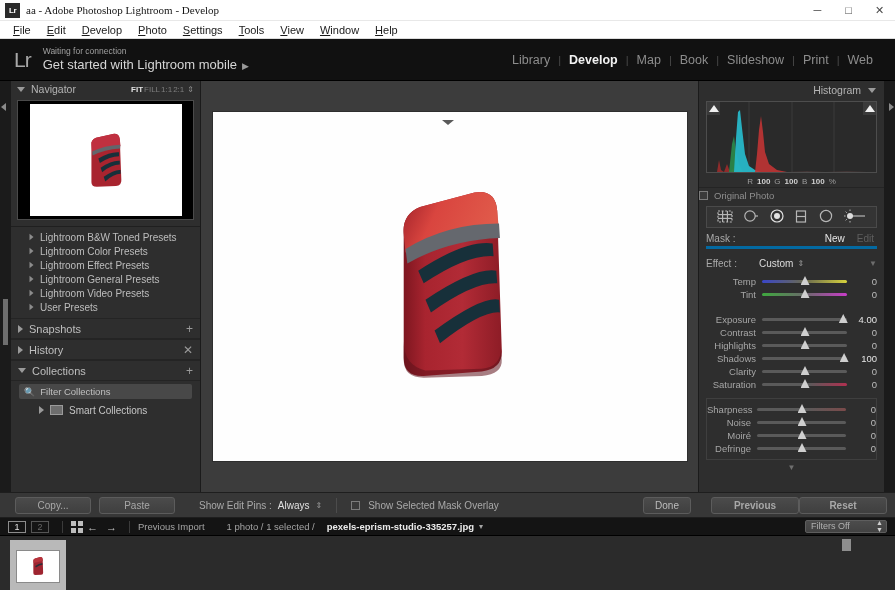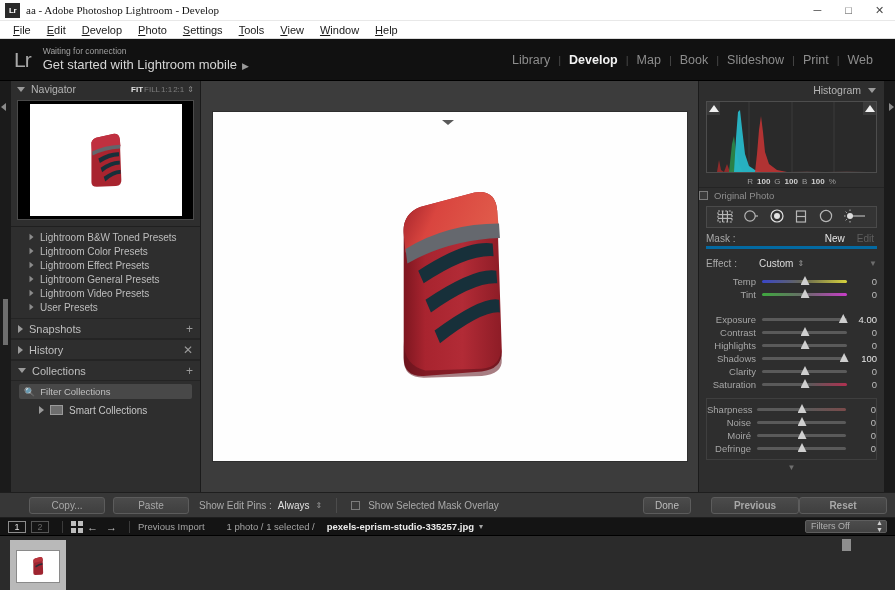--- a/index.html
+++ b/index.html
@@ -201,21 +201,21 @@
 
   .rp-bottom-tri {
     text-align: center; color: #6f6f6f; font-size: 8px; margin-top: 3px;
   }
 
   
   .toolbar {
     height: 26px; background: #373737; display: flex; align-items: center;
     border-top: 1px solid #1e1e1e; border-bottom: 1px solid #1e1e1e; position: relative;
   }
-  .tb-left { width: 190px; display: flex; align-items: center; gap: 8px; padding-left: 29px;}
+  .tb-left { width: 190px; display: flex; align-items: center; gap: 8px; padding-left: 15px;}
   .btn {
     height: 17px; background: linear-gradient(#4b4b4b,#3f3f3f); border: 1px solid #5c5c5c;
     border-radius: 3px; color: #a8a8a8; font-size: 10px; display: flex; align-items: center;
     justify-content: center; min-width: 76px; cursor: pointer;
   }
   .tb-center { flex: 1; display: flex; align-items: center; padding-left: 9px; color: #a9a9a9; font-size: 10px; gap: 6px;}
   .tb-center .vsep { width:1px;height:15px;background:#4c4c4c;margin:0 8px;}
   .tb-center .strongval { color: #e0e0e0; }
   .tb-right { width: 196px; display: flex; align-items: center; justify-content: flex-end; padding: 0 8px; font-weight: bold;}
   .btn-done { min-width: 48px; color: #bdbdbd; }

